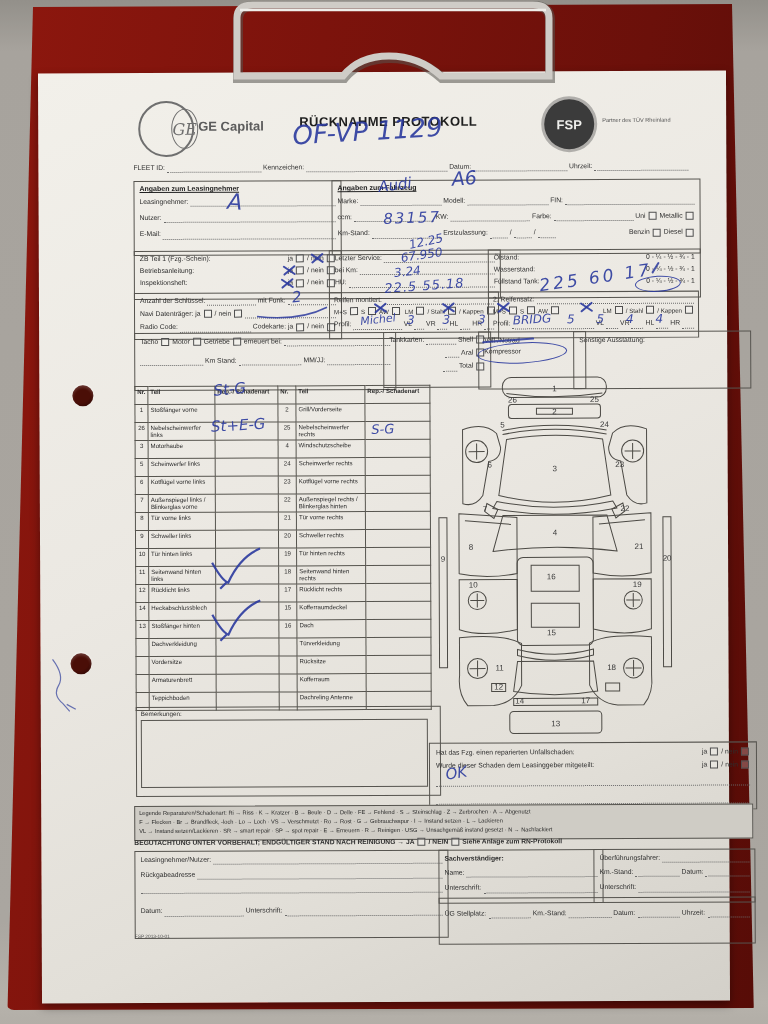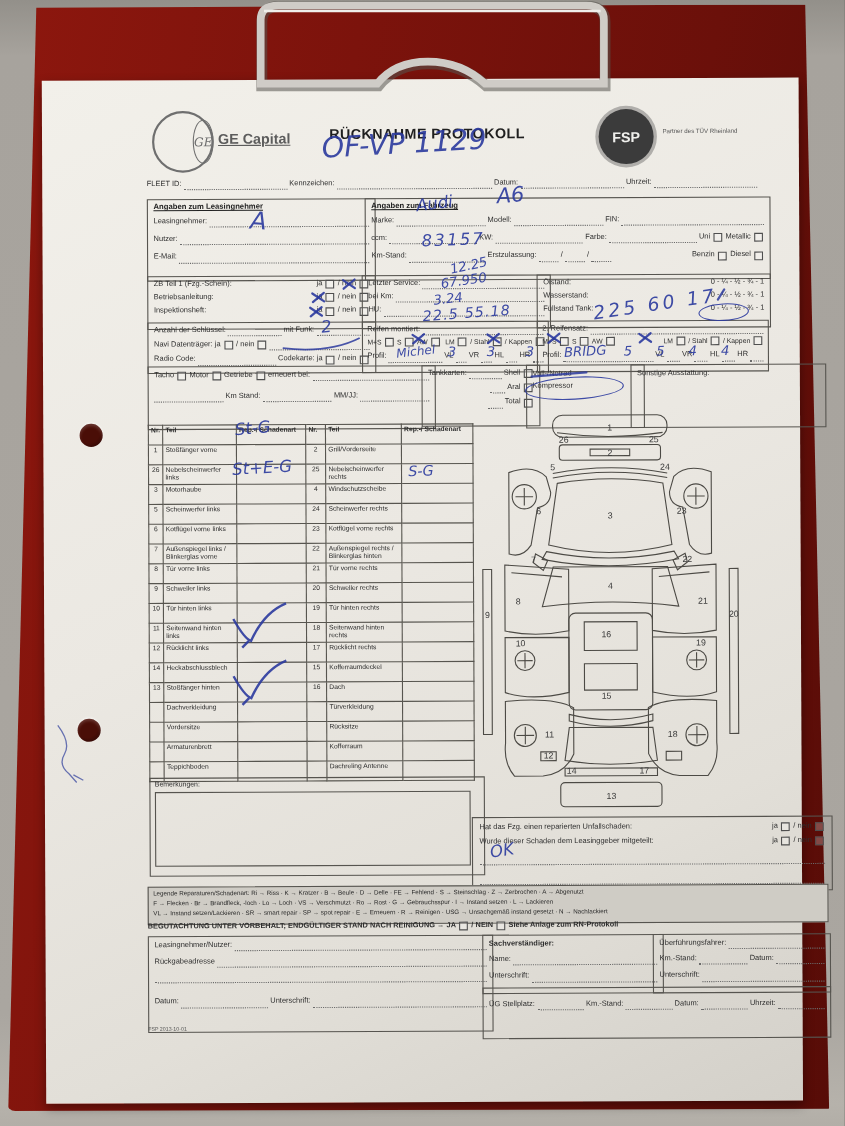--- a/index.html
+++ b/index.html
@@ -37,21 +37,21 @@
   .xm{position:absolute;width:11px;height:11px;}
   .xm::before,.xm::after{content:"";position:absolute;left:-2px;top:5px;width:15px;height:1.8px;background:#2b3a9e;border-radius:2px;opacity:.9;}
   .xm::before{transform:rotate(34deg);}
   .xm::after{transform:rotate(-40deg);}
   .ellipse{position:absolute;border:1.7px solid #2b3a9e;border-radius:50%;opacity:.9;}
   .strike{position:absolute;height:1.6px;background:#2b3a9e;opacity:.85;border-radius:2px;}
   
   #geCircle{position:absolute;left:100px;top:28px;width:52px;height:52px;border:2px solid #6f6f6f;border-radius:50%;
     display:flex;align-items:center;justify-content:center;color:#6f6f6f;}
   #geInner{width:38px;height:38px;border:1.4px solid #6f6f6f;border-radius:50%;display:flex;align-items:center;justify-content:center;
-    font-family:"DejaVu Serif",serif;font-style:italic;font-size:11px;margin-left:37px;}
+    font-family:"DejaVu Serif",serif;font-style:italic;font-size:16px;margin-left:37px;}
   #fspCircle{position:absolute;left:506px;top:28px;width:50px;height:50px;border-radius:50%;background:#3b3b3b;
     display:flex;align-items:center;justify-content:center;color:#efefec;font-weight:bold;font-size:13px;
     box-shadow:0 0 0 3px rgba(59,59,59,.35);}
   .dn{font-size:8px;fill:#3a3a3a;text-anchor:middle;font-family:"Liberation Sans",sans-serif;}
   #diag path,#diag rect,#diag circle,#diag line{fill:none;stroke:#4c4a45;stroke-width:1;}
   .legendbox{background:#cfccc5;}
   #watermark{position:absolute;right:14px;bottom:6px;font-size:30px;font-weight:bold;color:#fcfcfa;
     letter-spacing:.5px;text-shadow:0 1px 2px rgba(0,0,0,.25);}
 </style>
 </head>
@@ -64,21 +64,21 @@
 
     <div class="hole" style="left:33px;top:312px;"></div>
     <div class="hole" style="left:30px;top:580px;"></div>
     <svg class="abs" style="left:6px;top:584px;" width="34" height="60">
       <path d="M6,2 q12,16 6,26 q-6,10 4,18 l7,8 m-3,-7 l9,5" stroke="#3b49a0" stroke-width="1.2" fill="none" opacity=".75"></path>
     </svg>
 
     <div id="geCircle">
       <div id="geInner">GE</div>
     </div>
-    <div class="abs" style="left:160px;top:46px;font-size:13px;font-weight:bold;color:#5c5c5c;text-decoration:underline;">GE Capital</div>
+    <div class="abs" style="left:160px;top:46px;font-size:13px;font-weight:bold;color:#5c5c5c;">GE Capital</div>
     <div class="abs" style="left:225px;top:42px;width:250px;text-align:center;font-size:13px;font-weight:bold;color:#1f1f1f;letter-spacing:.4px;">RÜCKNAHME PROTOKOLL</div>
     <div id="fspCircle">
         <span>FSP</span>
       </div>
     <div class="abs" style="left:564px;top:46px;width:78px;font-size:5.6px;color:#555;line-height:1.3;">Partner des TÜV Rheinland</div>
 
     <div class="fl abs" style="left:95px;top:90px;width:555px;">
       <span class="lbl">FLEET ID:</span>
         <span class="d"></span>
       <span class="lbl">Kennzeichen:</span>

